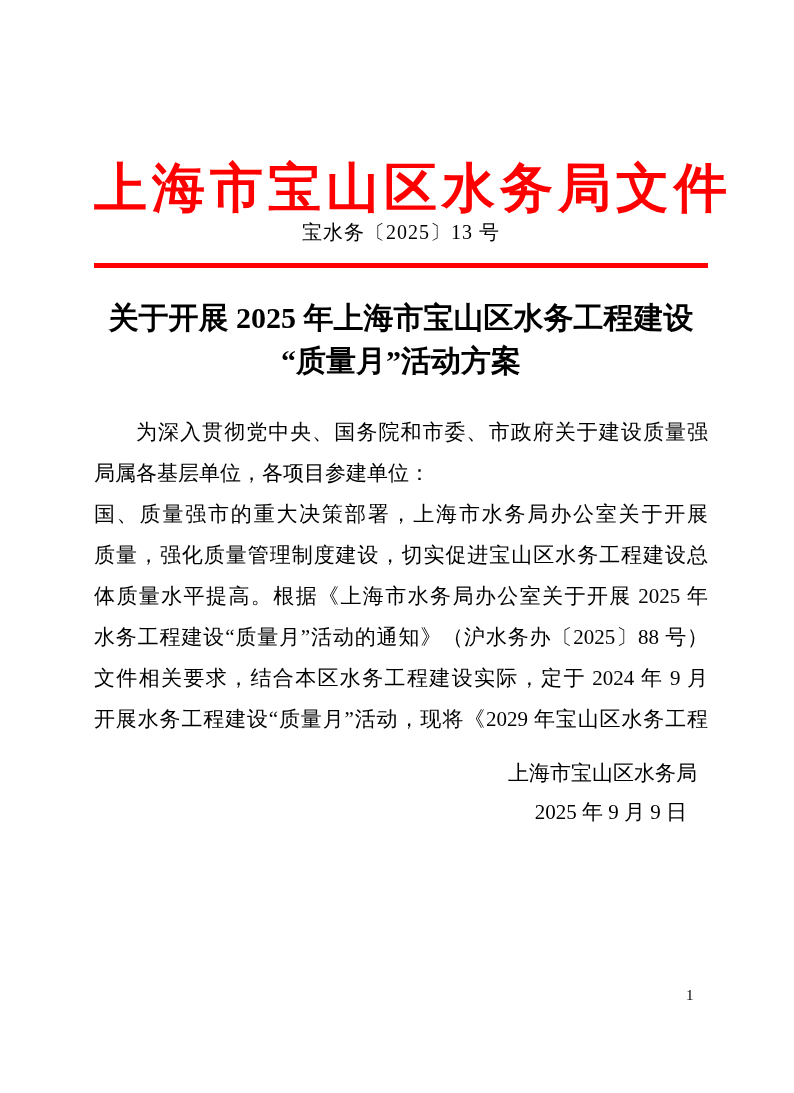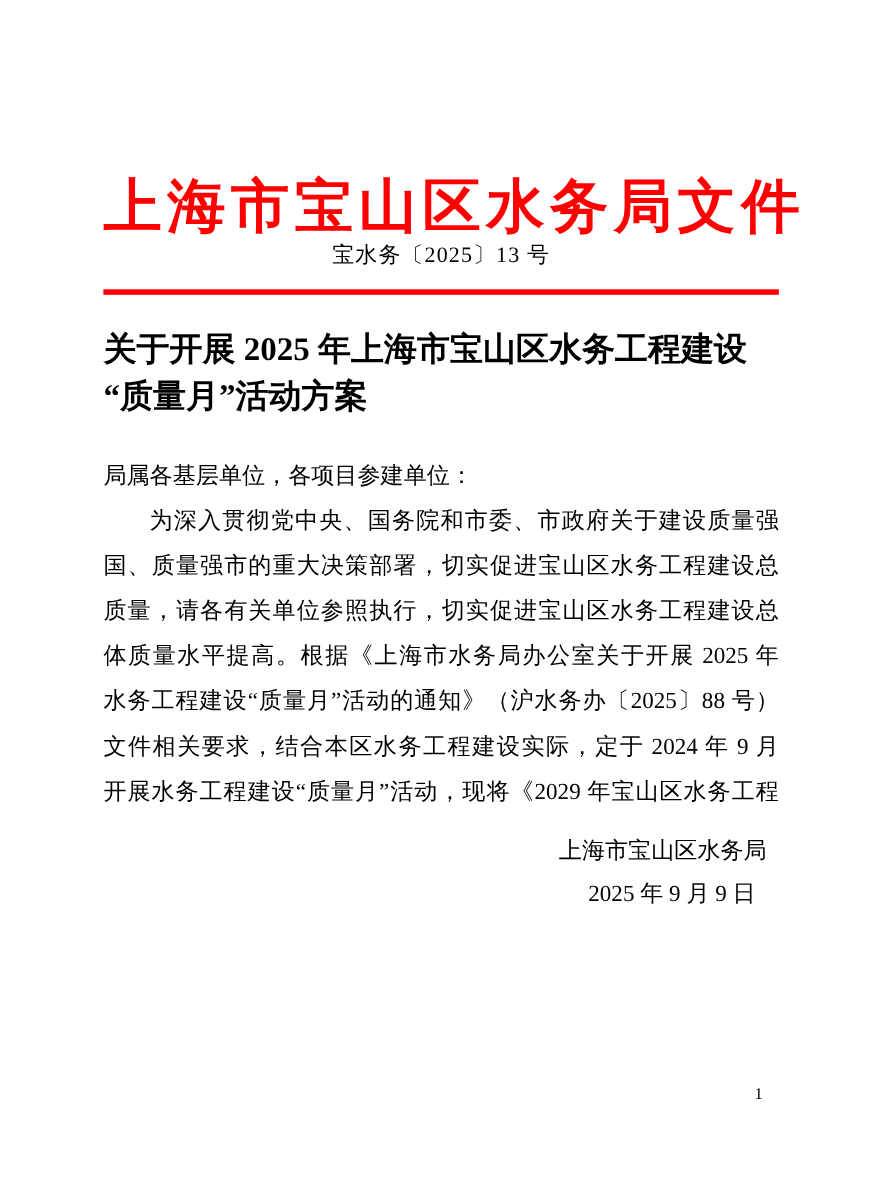--- a/index.html
+++ b/index.html
@@ -41,21 +41,21 @@
     margin-top: 16px;
     height: 5px;
     background: var(--accent);
   }
 
   .notice-title {
     margin-top: 28px;
     font-size: 30px;
     line-height: 43px;
     font-weight: bold;
-    text-align: left;
+    text-align: center;
   }
 
   .body-block {
     margin-top: 30px;
     font-size: 21px;
     line-height: 41px;
   }
   .bline { width: 100%; }
   .just {
     text-align: justify;
@@ -91,24 +91,24 @@
     <div class="doc-number">宝水务〔2025〕13 号</div>
 
     <div class="red-line"></div>
 
     <div class="notice-title">
       <div>关于开展 2025 年上海市宝山区水务工程建设</div>
       <div>“质量月”活动方案</div>
     </div>
 
     <div class="body-block">
+      <div class="bline just indent">为深入贯彻党中央、国务院和市委、市政府关于建设质量强</div>
       <div class="bline">局属各基层单位，各项目参建单位：</div>
-      <div class="bline just indent">为深入贯彻党中央、国务院和市委、市政府关于建设质量强</div>
-      <div class="bline just">国、质量强市的重大决策部署，切实促进宝山区水务工程建设总</div>
-      <div class="bline just">质量，请各有关单位参照执行，切实促进宝山区水务工程建设总</div>
+      <div class="bline just">国、质量强市的重大决策部署，上海市水务局办公室关于开展</div>
+      <div class="bline just">质量，强化质量管理制度建设，切实促进宝山区水务工程建设总</div>
       <div class="bline just">体质量水平提高。根据《上海市水务局办公室关于开展 2025 年</div>
       <div class="bline just">水务工程建设“质量月”活动的通知》（沪水务办〔2025〕88 号）</div>
       <div class="bline just">文件相关要求，结合本区水务工程建设实际，定于 2024 年 9 月</div>
       <div class="bline just">开展水务工程建设“质量月”活动，现将《2029 年宝山区水务工程</div>
     </div>
 
     <div class="signoff">
       <div class="issuer">上海市宝山区水务局</div>
       <div class="date">2025 年 9 月 9 日</div>
     </div>

